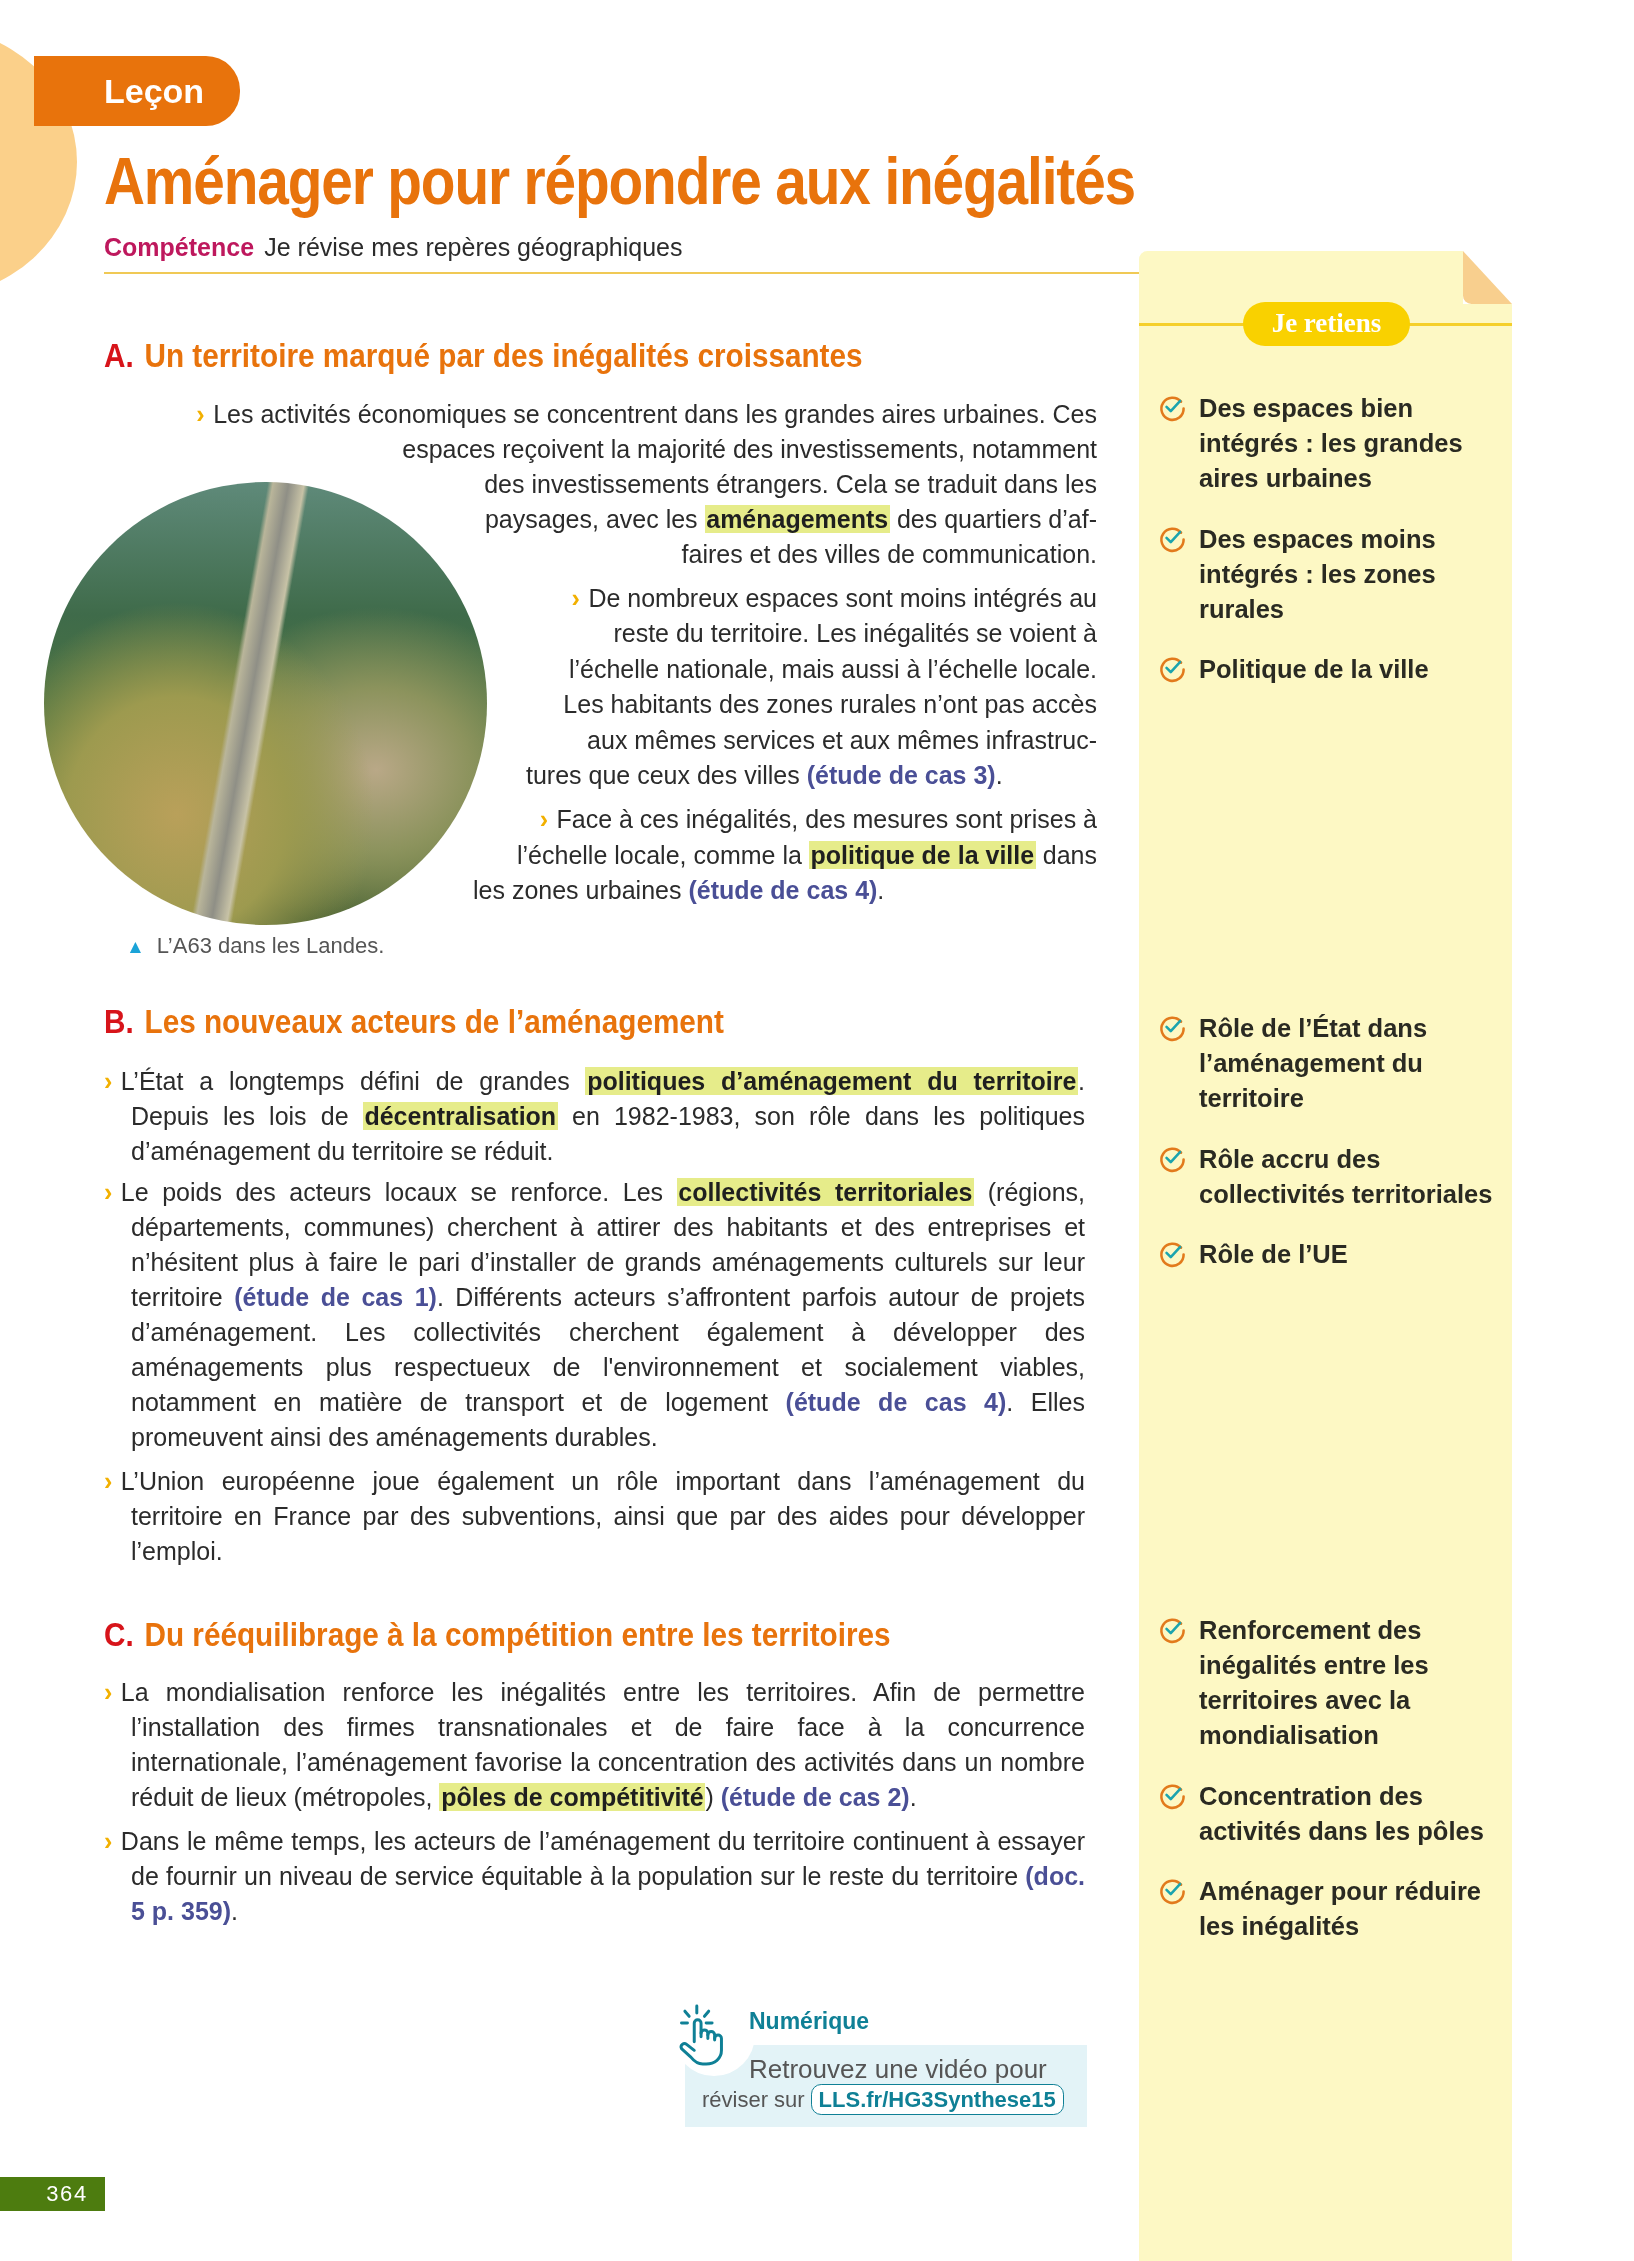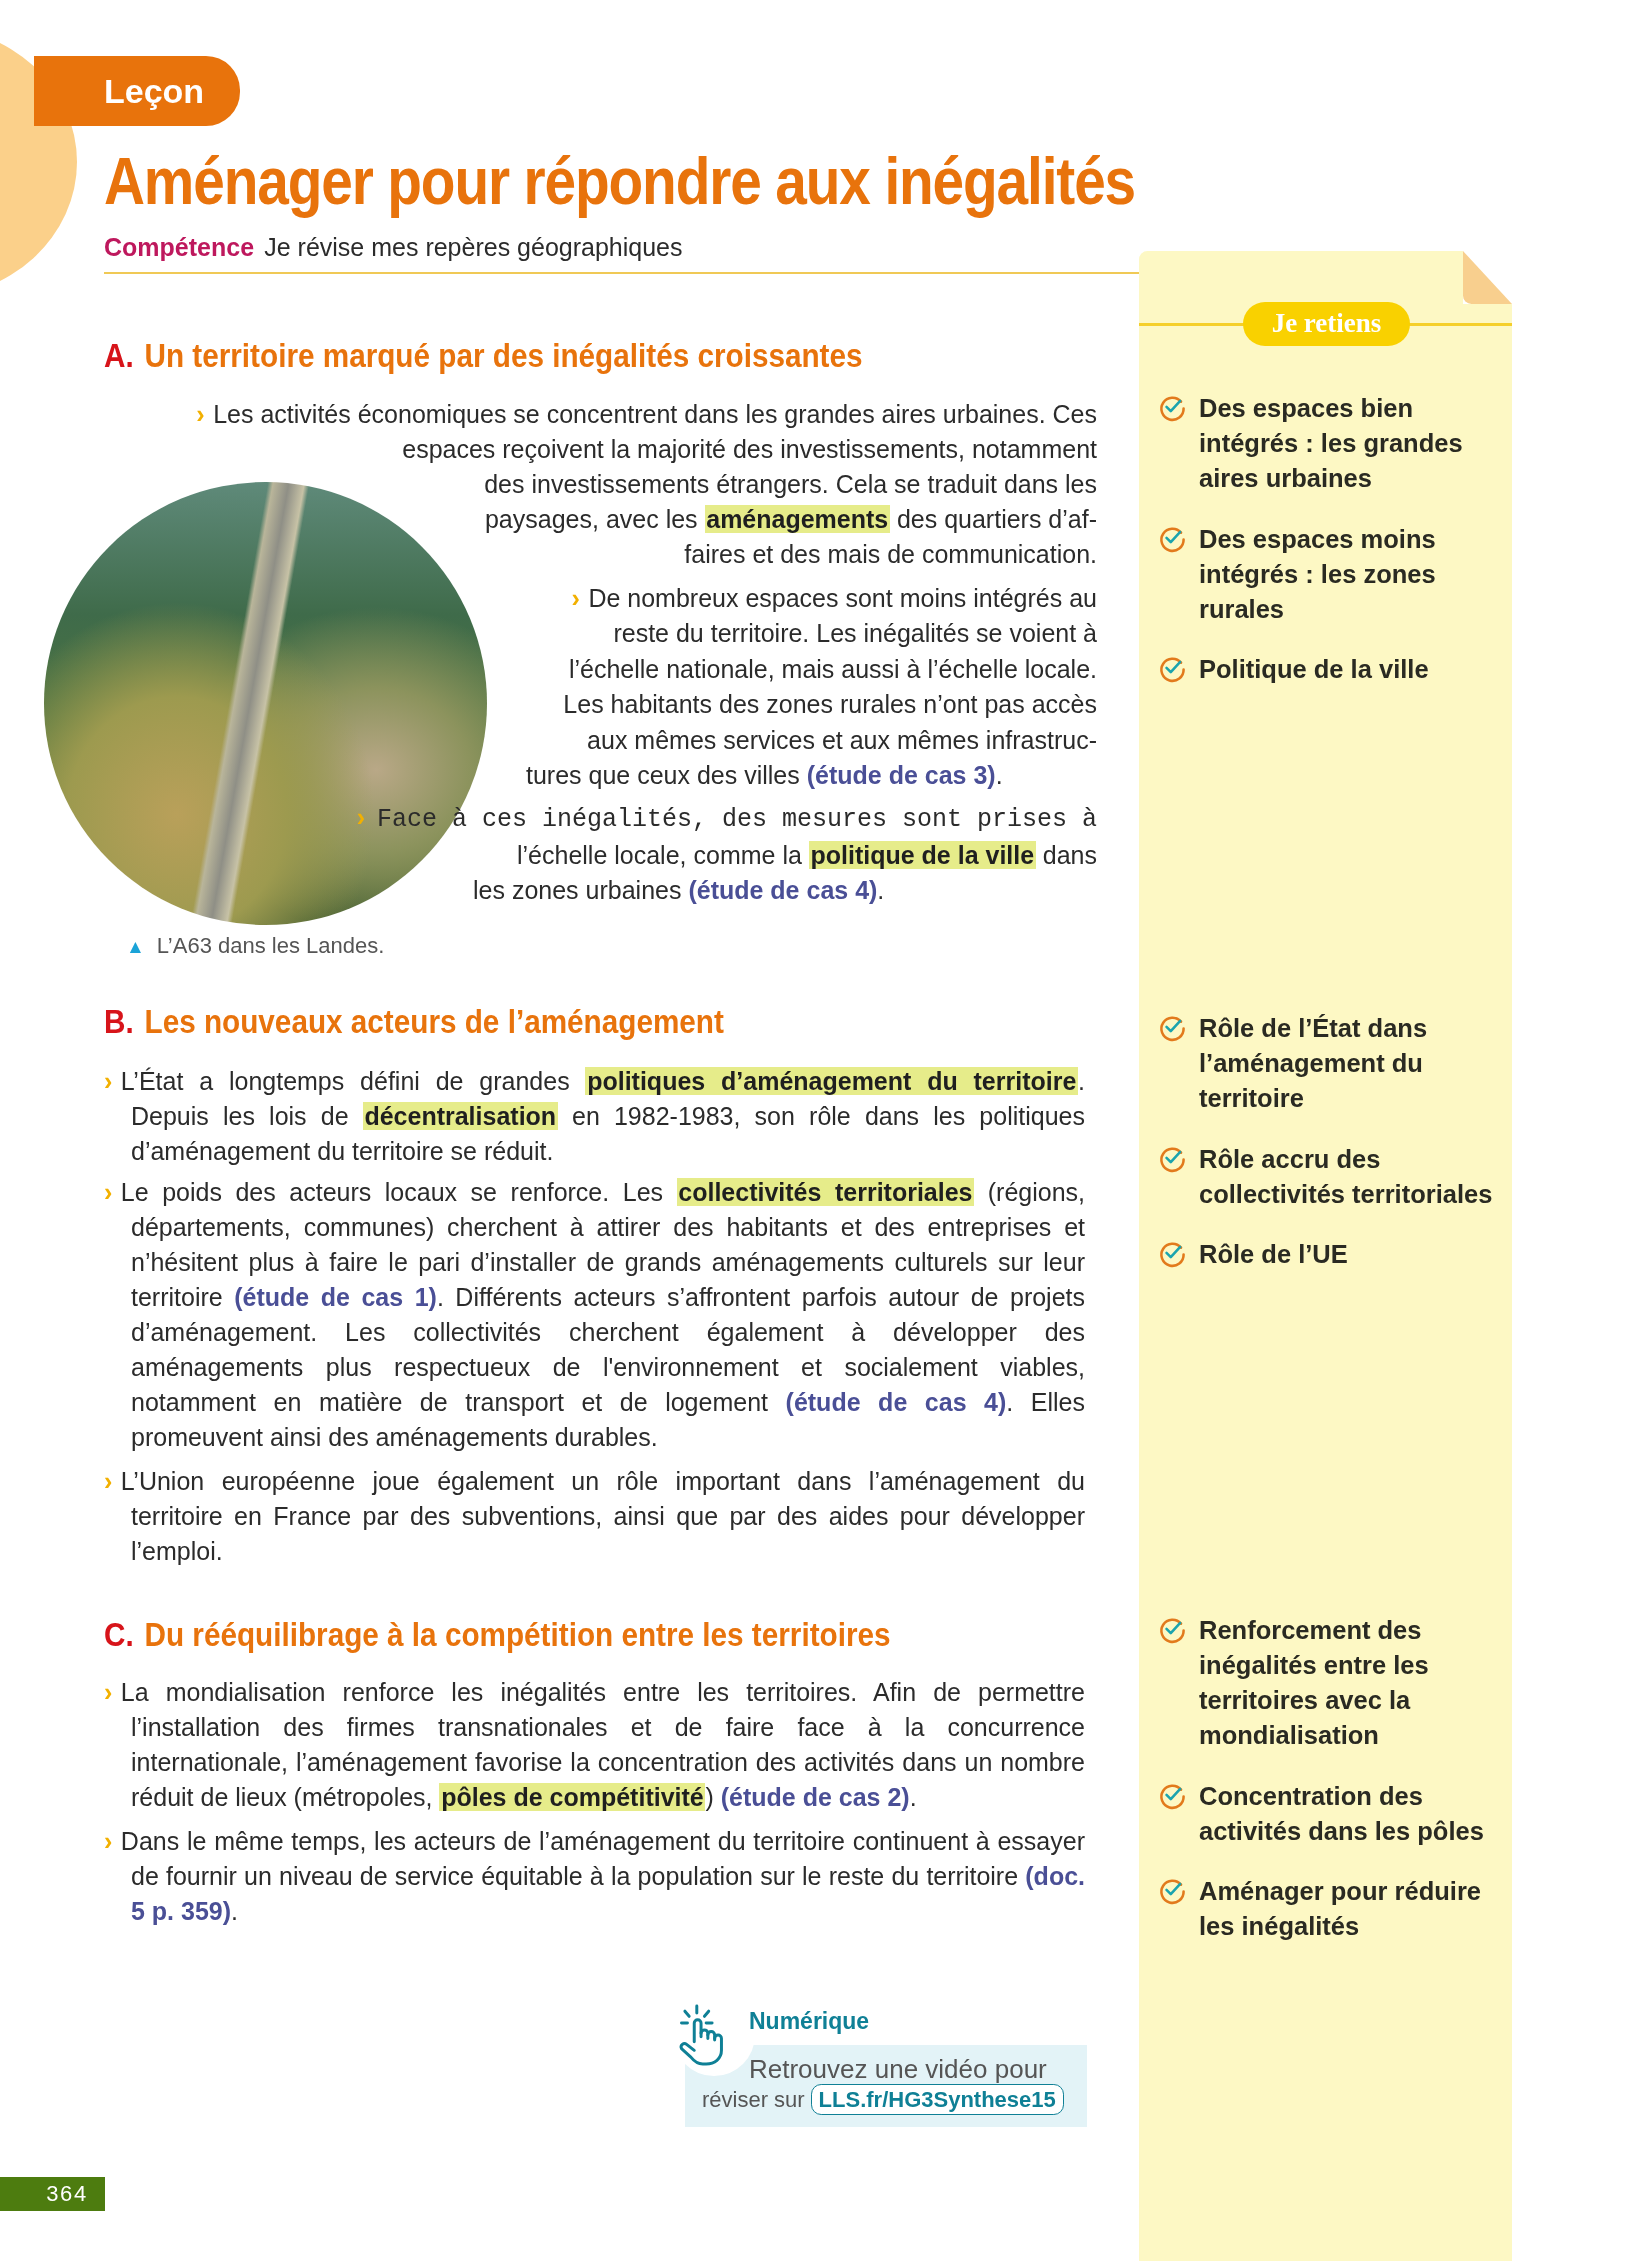--- a/index.html
+++ b/index.html
@@ -205,30 +205,30 @@
 </h2>
 
 <div class="photo"></div>
 <div class="photo-caption"><span class="tri">▲</span><span>L’A63 dans les Landes.</span></div>
 
 <div class="body-text">
   <div class="a-line" style="top:397px;"><span class="chev">›</span><span>Les activités économiques se concentrent dans les grandes aires urbaines. Ces</span></div>
   <div class="a-line" style="top:432px;">espaces reçoivent la majorité des investissements, notamment</div>
   <div class="a-line" style="top:467px;">des investissements étrangers. Cela se traduit dans les</div>
   <div class="a-line" style="top:502px;"><span>paysages, avec les </span><span class="hl">aménagements</span><span> des quartiers d’af-</span></div>
-  <div class="a-line" style="top:537px;">faires et des mais de communication.</div>
+  <div class="a-line" style="top:537px;">faires et des villes de communication.</div>
 
   <div class="a-line" style="top:581px;"><span class="chev">›</span><span>De nombreux espaces sont moins intégrés au</span></div>
   <div class="a-line" style="top:616px;">reste du territoire. Les inégalités se voient à</div>
   <div class="a-line" style="top:652px;">l’échelle nationale, mais aussi à l’échelle locale.</div>
   <div class="a-line" style="top:687px;">Les habitants des zones rurales n’ont pas accès</div>
   <div class="a-line" style="top:723px;">aux mêmes services et aux mêmes infrastruc-</div>
   <div class="a-line" style="top:758px; right:auto; left:526px;"><span>tures que ceux des villes </span><span class="ref">(étude de cas 3)</span><span>.</span></div>
 
-  <div class="a-line" style="top:802px;font-family:Liberation Mono, monospace;"><span class="chev">›</span><span>Face à ces inégalités, des mesures sont prises à</span></div>
+  <div class="a-line" style="top:802px;"><span class="chev">›</span><span>Face à ces inégalités, des mesures sont prises à</span></div>
   <div class="a-line" style="top:838px;margin-left:44px;"><span>l’échelle locale, comme la </span><span class="hl">politique de la ville</span><span> dans</span></div>
   <div class="a-line" style="top:873px; right:auto; left:473px;"><span>les zones urbaines </span><span class="ref">(étude de cas 4)</span><span>.</span></div>
 </div>
 
 <h2 class="sec-head" style="top:1003px;">
   <span class="letter">B.</span><span class="title">Les nouveaux acteurs de l’aménagement</span>
 </h2>
 <div class="para body-text" style="top:1064px;">
   <span class="indent" style="margin-bottom:6px;"><span class="chev">›</span><span>L’État a longtemps défini de grandes </span><span class="hl">politiques d’aménagement du territoire</span><span>. Depuis les lois de </span><span class="hl">décentralisation</span><span> en 1982-1983, son rôle dans les politiques d’aménagement du territoire se réduit.</span></span>
   <span class="indent" style="margin-bottom:8.5px;"><span class="chev">›</span><span>Le poids des acteurs locaux se renforce. Les </span><span class="hl">collectivités territoriales</span><span> (régions, départements, communes) cherchent à attirer des habitants et des entreprises et n’hésitent plus à faire le pari d’installer de grands aménagements culturels sur leur territoire </span><span class="ref">(étude de cas 1)</span><span>. Différents acteurs s’affrontent parfois autour de projets d’aménagement. Les collectivités cherchent également à développer des aménagements plus respectueux de l'environnement et socialement viables, notamment en matière de transport et de logement </span><span class="ref">(étude de cas 4)</span><span>. Elles promeuvent ainsi des aménagements durables.</span></span>

